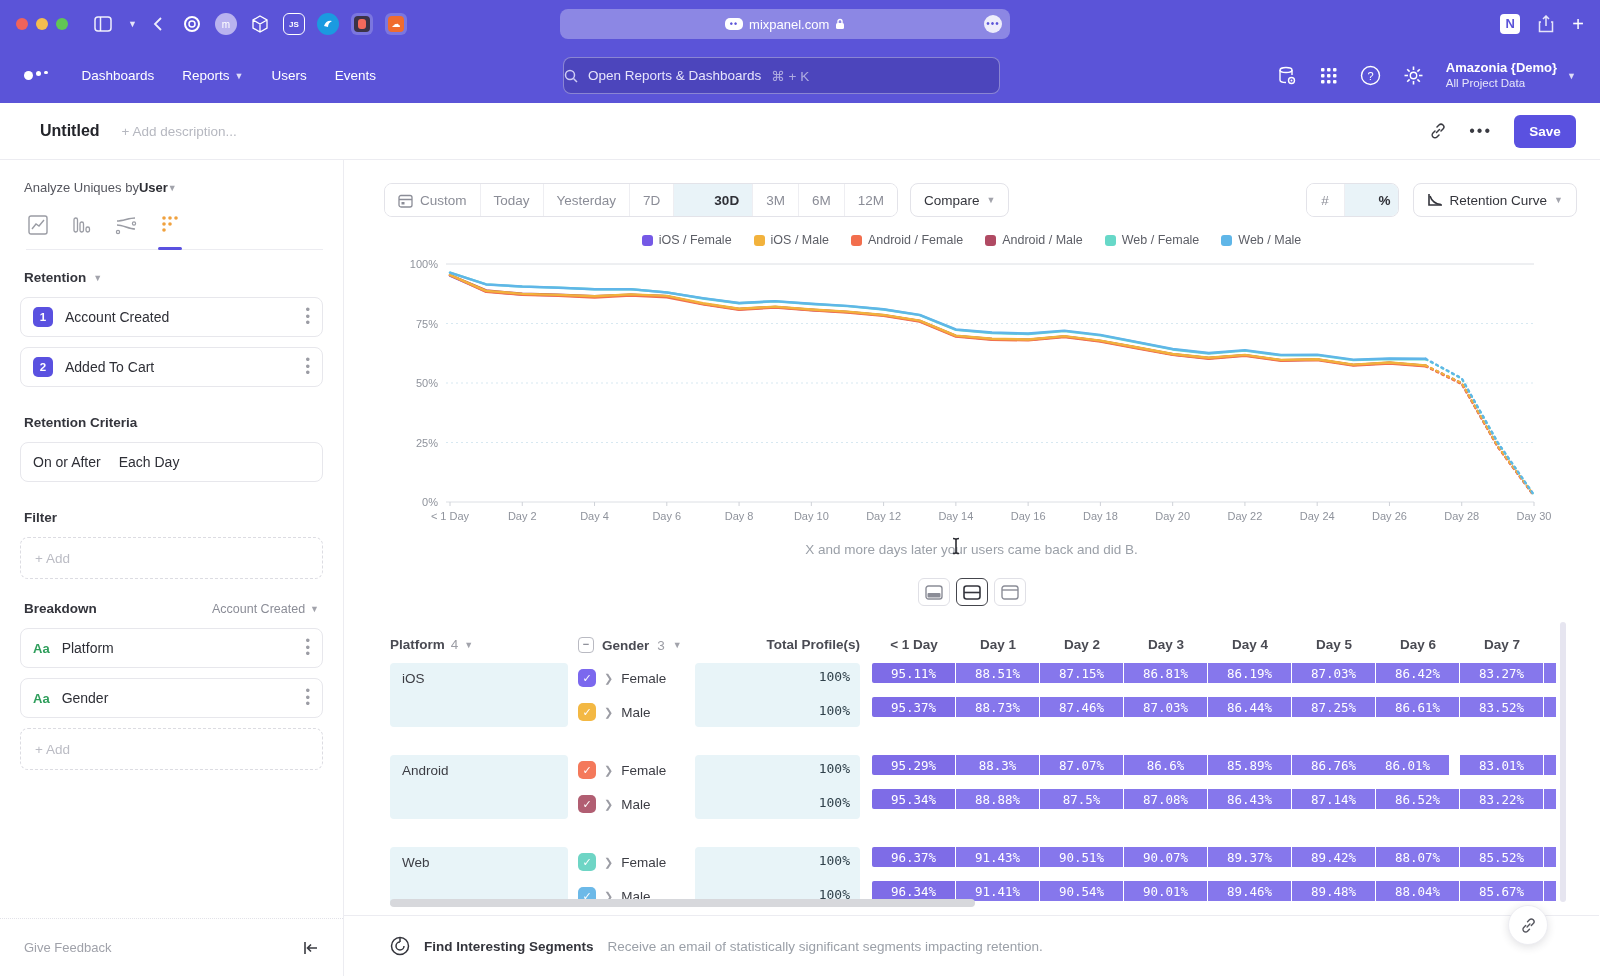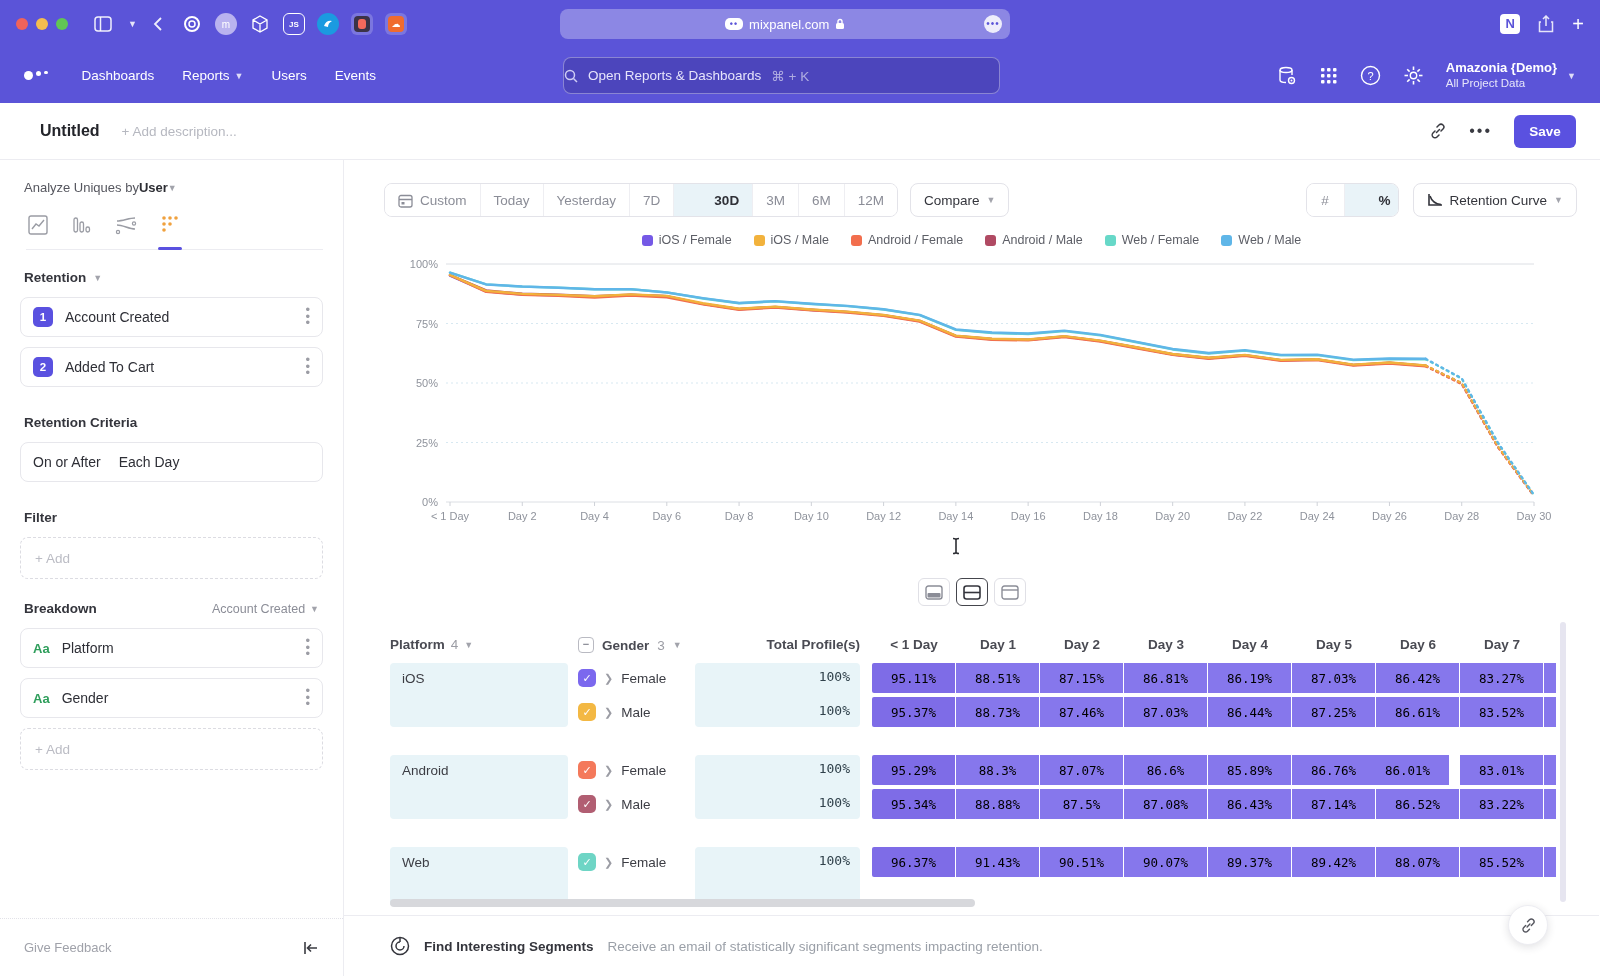--- a/index.html
+++ b/index.html
@@ -80,21 +80,21 @@
   .th-day { position:absolute; top:8px; width:84px; text-align:center; }
   .ind-cb { width:16px; height:16px; border:1.5px solid #b9bac2; border-radius:4px; color:#8b8d97; font-size:11px; line-height:13px; text-align:center; background:#fff; }
   .tgroup { position:relative; height:64px; margin-bottom:28px; }
   .plat-block { position:absolute; left:0; top:0; width:178px; height:64px; background:#e8f4f8; border-radius:4px; font-size:13.5px; color:#3c3d44; padding:8px 12px; }
   .total-block { position:absolute; left:305px; top:0; width:165px; height:64px; background:#e8f4f8; border-radius:4px; }
   .trow { position:absolute; left:188px; right:0; height:30px; }
   .trow .gen { display:flex; align-items:center; gap:8px; height:30px; font-size:13.5px; color:#3c3d44; }
   .cb { width:18px; height:18px; border-radius:5px; color:#fff; font-size:11px; display:flex; align-items:center; justify-content:center; }
   .gt { color:#9b9ca4; font-size:11px; }
   .total-val { position:absolute; left:117px; width:165px; text-align:right; padding-right:10px; top:6px; font-size:13px; color:#30414b; font-family:"DejaVu Sans Mono",monospace; }
-  .vcell { position:absolute; top:0; width:83px; height:30px; background:#8677ec; color:#000000; display:flex; align-items:center; justify-content:center; font-size:12.5px; font-family:"DejaVu Sans Mono",monospace; }
+  .vcell { position:absolute; top:0; width:83px; height:20px; background:#8677ec; color:#ffffff; display:flex; align-items:center; justify-content:center; font-size:12.5px; font-family:"DejaVu Sans Mono",monospace; }
   .vcell.first { background:#7e6ce7; border-radius:2px 0 0 2px; }
   .hscroll { position:absolute; top:739px; left:46px; width:585px; height:8px; background:#d7d8dc; border-radius:4px; }
   .vscroll { position:absolute; top:462px; left:1216px; width:6px; height:280px; background:#e6e5f0; border-radius:3px; }
   .mfoot { position:absolute; top:755px; left:0; right:0; height:61px; border-top:1px solid #ececf1; display:flex; align-items:center; padding-left:46px; gap:14px; }
   .mfoot .ft { font-size:13.5px; color:#34353c; font-weight:600; }
   .mfoot .fd { font-size:13.5px; color:#9ba0a8; }
   .float-link { position:absolute; left:1164px; top:745px; width:40px; height:40px; border-radius:50%; background:#fff; border:1px solid #ededf2; box-shadow:0 2px 8px rgba(40,40,60,.14); display:flex; align-items:center; justify-content:center; }
   svg text { font-family:"Liberation Sans",sans-serif; }
 </style>
 </head>
@@ -463,20 +463,21 @@
         <polyline points="86,23.209799999999984 122.13333333333333,39.846000000000004 158.26666666666665,42.77340000000002 194.4,43.89200000000001 230.53333333333333,45.5818 266.66666666666663,43.51119999999999 302.8,45.29619999999999 338.93333333333334,52.43619999999999 375.06666666666666,57.696000000000005 411.2,55.553999999999995 447.3333333333333,58.41 483.46666666666664,60.552000000000014 519.6,63.88399999999999 555.7333333333333,69.596 591.8666666666667,84.59 628,87.684 664.1333333333333,88.39799999999998 700.2666666666667,85.066 736.4,89.58799999999998 772.5333333333333,96.25200000000001 808.6666666666666,102.916 844.8,106.72399999999999 880.9333333333333,103.86800000000001 917.0666666666667,108.866 953.2,108.15199999999999 989.3333333333334,113.626 1025.4666666666667,111.484 1061.6,114.34" fill="none" stroke="#f26e4d" stroke-width="2.4" stroke-linejoin="round" stroke-linecap="round"></polyline>
         <polyline points="1061.6,114.34 1097.7333333333333,132.19 1133.8666666666666,195.26 1170,244.05" fill="none" stroke="#f26e4d" stroke-width="2.2" stroke-dasharray="2,4" stroke-linecap="round"></polyline>
         <polyline points="86,23.01939999999999 122.13333333333333,38.82259999999999 158.26666666666665,41.84520000000001 194.4,42.8686 230.53333333333333,44.272800000000004 266.66666666666663,42.345 302.8,43.8682 338.93333333333334,51.222400000000015 375.06666666666666,56.744 411.2,54.60200000000002 447.3333333333333,57.457999999999984 483.46666666666664,59.6 519.6,62.932000000000016 555.7333333333333,68.644 591.8666666666667,83.63799999999998 628,86.73200000000001 664.1333333333333,87.446 700.2666666666667,84.11399999999999 736.4,88.63600000000001 772.5333333333333,95.3 808.6666666666666,101.964 844.8,105.77199999999999 880.9333333333333,102.916 917.0666666666667,107.914 953.2,107.2 989.3333333333334,112.67399999999999 1025.4666666666667,110.53199999999998 1061.6,113.388" fill="none" stroke="#f2b23c" stroke-width="2.4" stroke-linejoin="round" stroke-linecap="round"></polyline>
         <polyline points="1061.6,113.388 1097.7333333333333,131 1133.8666666666666,194.308 1170,243.336" fill="none" stroke="#f2b23c" stroke-width="2.2" stroke-dasharray="2,4" stroke-linecap="round"></polyline>
         <polyline points="86,20.639399999999988 122.13333333333333,32.396599999999985 158.26666666666665,34.58619999999999 194.4,35.633400000000016 230.53333333333333,37.29939999999999 266.66666666666663,37.18039999999999 302.8,40.393400000000014 338.93333333333334,46.46240000000001 375.06666666666666,51.27 411.2,49.36600000000001 447.3333333333333,51.983999999999995 483.46666666666664,54.126000000000005 519.6,57.457999999999984 555.7333333333333,63.17 591.8666666666667,77.926 628,81.02 664.1333333333333,81.97200000000002 700.2666666666667,79.116 736.4,83.4 772.5333333333333,90.30200000000002 808.6666666666666,97.44200000000001 844.8,101.48800000000001 880.9333333333333,98.63199999999999 917.0666666666667,103.392 953.2,103.154 989.3333333333334,108.15199999999999 1025.4666666666667,106.96199999999999 1061.6,107.2" fill="none" stroke="#67d8c8" stroke-width="2.4" stroke-linejoin="round" stroke-linecap="round"></polyline>
         <polyline points="1061.6,107.2 1097.7333333333333,126.71600000000001 1133.8666666666666,190.97600000000003 1170,243.09799999999998" fill="none" stroke="#67d8c8" stroke-width="2.2" stroke-dasharray="2,4" stroke-linecap="round"></polyline>
         <polyline points="86,20.710799999999992 122.13333333333333,32.44420000000001 158.26666666666665,34.51479999999999 194.4,35.77619999999999 230.53333333333333,37.22799999999999 266.66666666666663,37.108999999999995 302.8,40.46479999999998 338.93333333333334,46.105399999999996 375.06666666666666,51.03200000000001 411.2,49.127999999999986 447.3333333333333,51.74600000000001 483.46666666666664,53.887999999999984 519.6,57.22 555.7333333333333,62.932000000000016 591.8666666666667,77.45 628,80.544 664.1333333333333,81.49600000000001 700.2666666666667,78.64 736.4,82.92399999999999 772.5333333333333,89.82600000000001 808.6666666666666,96.96600000000001 844.8,101.01199999999999 880.9333333333333,98.156 917.0666666666667,102.916 953.2,102.67800000000001 989.3333333333334,107.676 1025.4666666666667,106.486 1061.6,106.72399999999999" fill="none" stroke="#5fb6e8" stroke-width="2.4" stroke-linejoin="round" stroke-linecap="round"></polyline>
         <polyline points="1061.6,106.72399999999999 1097.7333333333333,126.24 1133.8666666666666,190.5 1170,242.86" fill="none" stroke="#5fb6e8" stroke-width="2.2" stroke-dasharray="2,4" stroke-linecap="round"></polyline>
       </svg>
 
+    <div class="caption">X and more days later your users came back and did B.</div>
     <svg class="cursor-ibeam" width="12" height="18" viewBox="0 0 12 18">
         <g stroke="#2c2d33" stroke-width="1.6" fill="none">
           <path d="M3 1.5 Q6 1.5 6 3 Q6 1.5 9 1.5 M3 16.5 Q6 16.5 6 15 Q6 16.5 9 16.5 M6 2 V16"></path>
         </g>
       </svg>
 
     <div class="layout-toggles">
       <div class="lt-btn">
           <svg width="18" height="15" viewBox="0 0 18 15">
             <rect x="1" y="1" width="16" height="13" rx="2.5" fill="none" stroke="#8b8d97" stroke-width="1.4"></rect>
@@ -612,20 +613,37 @@
               <div class="vcell first" style="left: 294px;">96.37%</div>
               <div class="vcell" style="left: 378px;">91.43%</div>
               <div class="vcell" style="left: 462px;">90.51%</div>
               <div class="vcell" style="left: 546px;">90.07%</div>
               <div class="vcell" style="left: 630px;">89.37%</div>
               <div class="vcell" style="left: 714px;">89.42%</div>
               <div class="vcell" style="left: 798px;">88.07%</div>
               <div class="vcell" style="left: 882px;">85.52%</div>
               <div class="vcell" style="left: 966px;"></div>
             </div>
+            <div class="trow" style="top: 34px;">
+              <div class="gen">
+                <span class="cb" style="background: rgb(108, 185, 232);">✓</span>
+                <span class="gt">❯</span>
+                <span>Male</span>
+              </div>
+              <div class="total-val">100%</div>
+              <div class="vcell first" style="left: 294px;">96.34%</div>
+              <div class="vcell" style="left: 378px;">91.41%</div>
+              <div class="vcell" style="left: 462px;">90.54%</div>
+              <div class="vcell" style="left: 546px;">90.01%</div>
+              <div class="vcell" style="left: 630px;">89.46%</div>
+              <div class="vcell" style="left: 714px;">89.48%</div>
+              <div class="vcell" style="left: 798px;">88.04%</div>
+              <div class="vcell" style="left: 882px;">85.67%</div>
+              <div class="vcell" style="left: 966px;"></div>
+            </div>
           </div>
         </div>
     </div>
 
     <div class="hscroll"></div>
     <div class="vscroll"></div>
 
     <div class="mfoot">
       <svg width="20" height="20" viewBox="0 0 20 20">
           <circle cx="10" cy="10" r="8.5" fill="none" stroke="#34353c" stroke-width="1.5"></circle>

